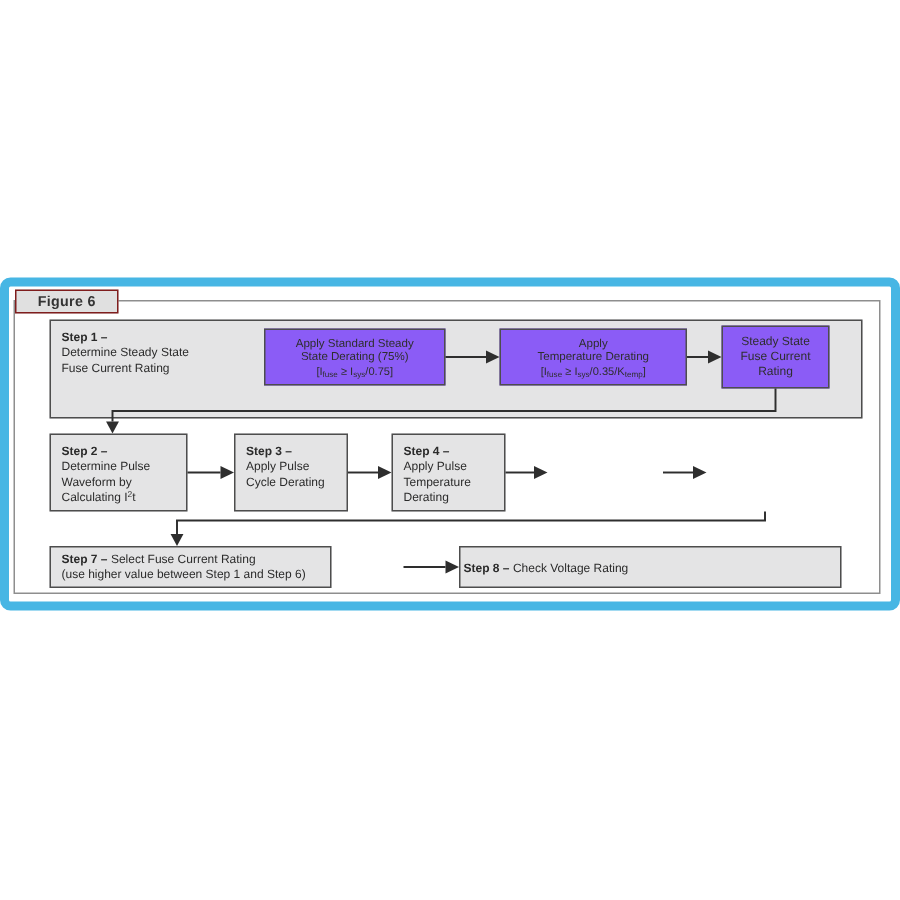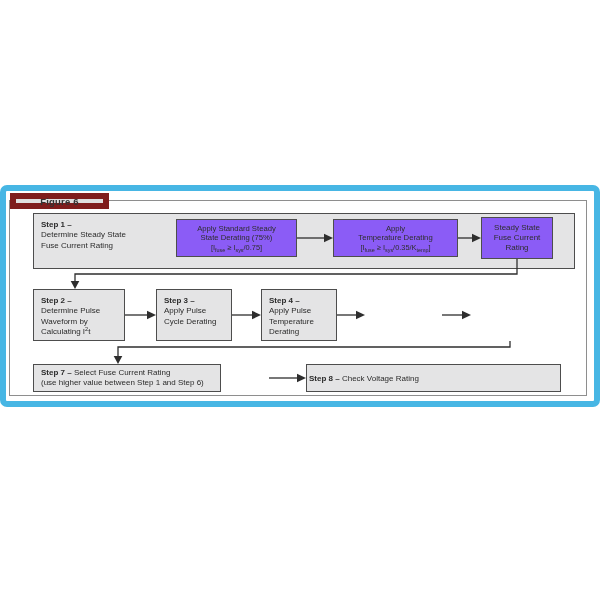--- a/index.html
+++ b/index.html
@@ -8,22 +8,22 @@
 
   
   .frame{position:absolute;left:0;top:185px;width:600px;height:222px;
          border:6px solid #47b6e4;border-radius:7px;box-sizing:border-box;background:#ffffff;}
 
   
   .panel{position:absolute;left:9px;top:200px;width:578px;height:196px;
          border:1px solid #8e8e8e;box-sizing:border-box;background:#ffffff;}
 
   
-  .fig-tab{position:absolute;left:10px;top:193px;width:99px;height:16px;z-index:5;
-           background:#e0e0e0;border:6px solid #7f1d1d;box-sizing:border-box;
+  .fig-tab{position:absolute;left:10px;top:193px;width:69px;height:16px;z-index:5;
+           background:#e0e0e0;border:1px solid #7f1d1d;box-sizing:border-box;
            font-size:9.5px;font-weight:bold;color:#333;display:flex;align-items:center;justify-content:center;
            letter-spacing:.2px;}
 
   .box{position:absolute;background:#e4e4e5;border:1px solid #4d4d4d;box-sizing:border-box;z-index:2;}
   .white-box{position:absolute;background:#8b5cf6;border:1px solid #4d4d4d;box-sizing:border-box;z-index:3;
              display:flex;flex-direction:column;align-items:center;justify-content:center;
              font-size:7.7px;line-height:9.6px;text-align:center;color:#2e2e2e;}
 
   .step-title{font-weight:bold;}
   .pre{white-space:pre-line;}
@@ -39,21 +39,21 @@
 <body>
 
 <div id="page">
 
   <div class="frame"></div>
   <div class="panel"></div>
   <div class="fig-tab">
     <span>Figure 6</span>
   </div>
 
-  <div class="box step-pad" style="left:33px;top:213px;width:542px;height:56px;">
+  <div class="box step-pad" style="left:33px;top:213px;width:542px;height:66px;">
     <div class="step-title">Step 1 –</div>
     <div class="pre">Determine Steady State
 Fuse Current Rating</div>
   </div>
 
   <div class="white-box" style="left:176px;top:219px;width:121px;height:38px;">
     <div>Apply Standard Steady</div>
     <div>State Derating (75%)</div>
     <div class="formula"><span>[I</span><sub>fuse</sub><span> ≥ I</span><sub>sys</sub><span>/0.75]</span></div>
   </div>

